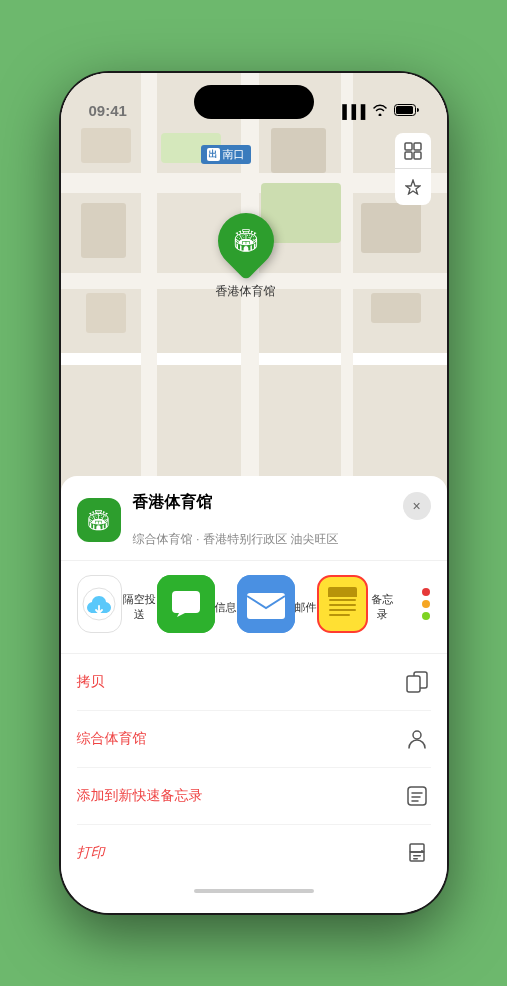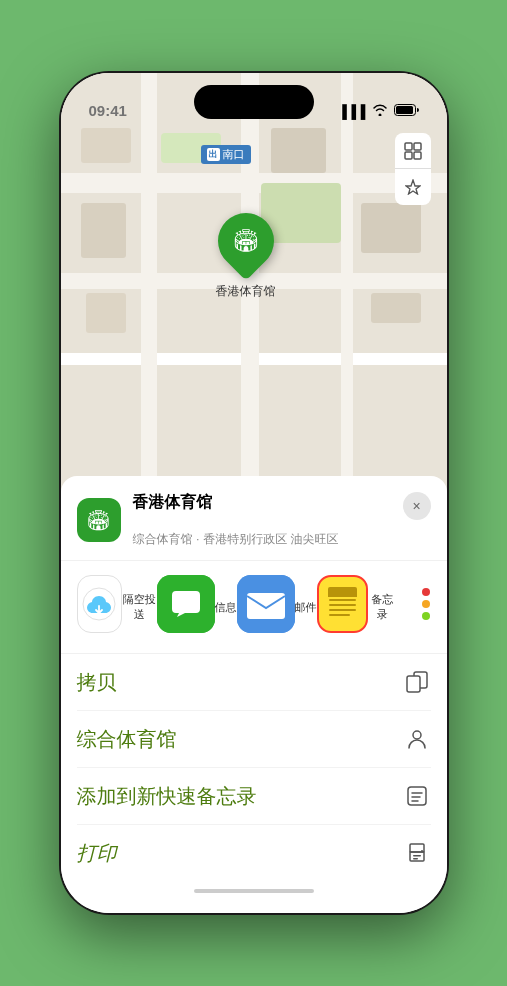--- a/index.html
+++ b/index.html
@@ -285,22 +285,22 @@
       align-items: center;
       justify-content: space-between;
       padding: 14px 0;
       border-bottom: 1px solid #f2f2f2;
       cursor: pointer;
     }
     .action-item:last-child {
       border-bottom: none;
     }
     .action-label {
-      font-size: 20px;
-      color: #4d7c0f;
+      font-size: 14px;
+      color: #ef4444;
     }
     .action-icon {
       width: 28px;
       height: 28px;
       display: flex;
       align-items: center;
       justify-content: center;
       font-size: 20px;
       color: #555;
     }

